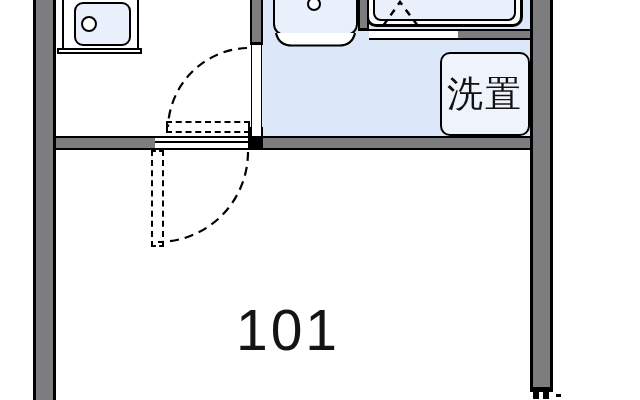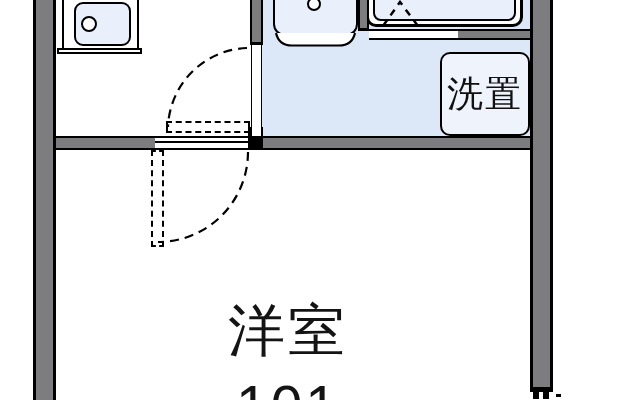--- a/index.html
+++ b/index.html
@@ -100,17 +100,16 @@
     <path d="M248,152 A90,90 0 0 1 158,242" fill="none" stroke="#000" stroke-width="2.2" stroke-dasharray="9,6"></path>
 
     <g fill="#000">
       <rect x="533" y="392" width="6" height="7"></rect>
       <rect x="543" y="392" width="6" height="7"></rect>
       <rect x="556" y="394" width="5" height="3"></rect>
     </g>
   </svg>
 
   <div class="abs room-label">
-    <div>洋室</div>
     <div>101</div>
   </div>
 
 </div>
 
 </body></html>

